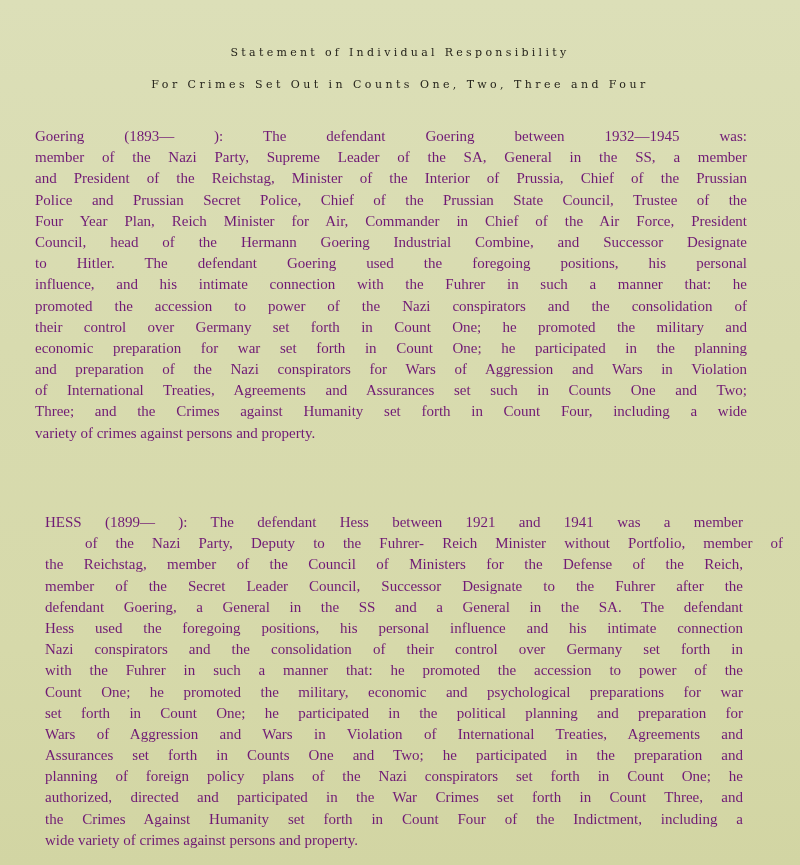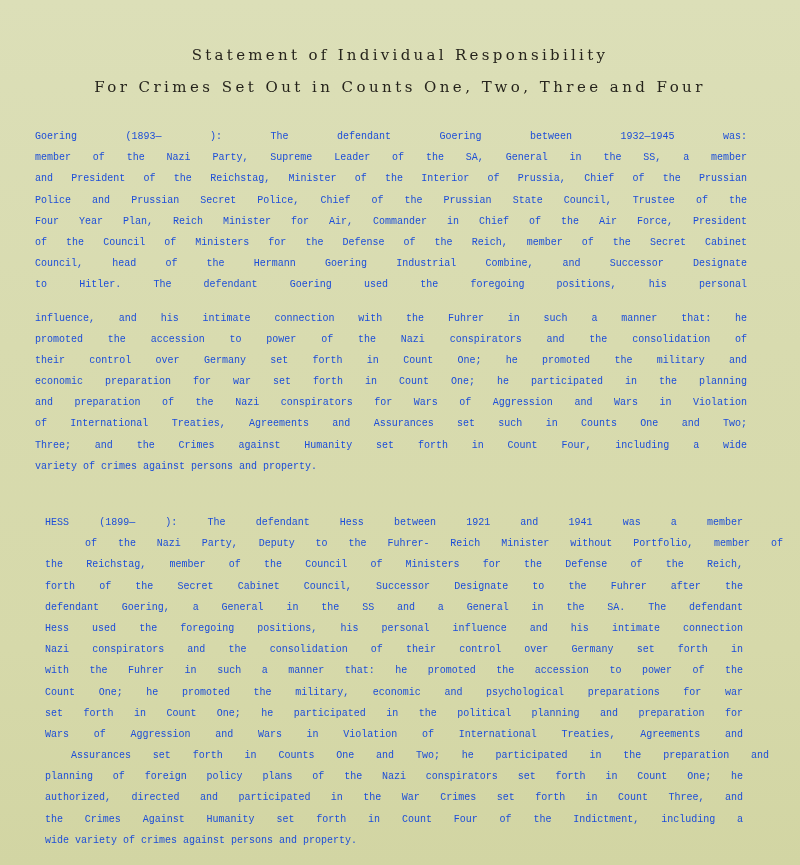--- a/index.html
+++ b/index.html
@@ -20,90 +20,89 @@
       position: absolute;
       left: 0; top: 0;
       width: 800px; height: 865px;
     }
     .heading {
       position: absolute;
       left: 0;
       width: 800px;
       text-align: center;
       font-family: "DejaVu Serif", "Liberation Serif", serif;
-      font-size: 15px;
+      font-size: 11px;
       letter-spacing: 3.6px;
       color: #26241c;
     }
     .heading.h1 { top: 46px; letter-spacing: 3.3px; }
     .heading.h2 { top: 78px; letter-spacing: 3.45px; }
 
     .para {
       position: absolute;
       left: 35px;
       width: 712px;
     }
     .para.goering { top: 126px; }
     .para.hess { top: 512px; left: 45px; width: 698px; }
 
     .line {
       display: block;
       height: 21.2px;
       line-height: 21.2px;
-      font-family: Liberation Mono, monospace;
-      font-size: 10px;
+      font-family: Liberation Serif, serif;
+      font-size: 15px;
       text-align: justify;
       text-align-last: justify;
       white-space: nowrap;
       transform-origin: left center;
-      color: #1d4ed8;
+      color: #701a75;
     }
     .line.last {
       text-align-last: left;
     }
   </style>
 </head>
 <body>
 
 <div class="page">
 
   <div class="heading h1">Statement of Individual Responsibility</div>
   <div class="heading h2">For Crimes Set Out in Counts One, Two, Three and Four</div>
 
   <div class="para goering">
     <span class="line" style="display: block; width: 712px; white-space: normal; height: 21.2px; overflow: hidden;">Goering (1893—     ): The defendant Goering between 1932—1945 was:</span>
     <span class="line" style="display: block; width: 712px; white-space: normal; height: 21.2px; overflow: hidden;">member of the Nazi Party, Supreme Leader of the SA, General in the SS, a member</span>
     <span class="line" style="display: block; width: 712px; white-space: normal; height: 21.2px; overflow: hidden;">and President of the Reichstag, Minister of the Interior of Prussia, Chief of the Prussian</span>
     <span class="line" style="display: block; width: 712px; white-space: normal; height: 21.2px; overflow: hidden;">Police and Prussian Secret Police, Chief of the Prussian State Council, Trustee of the</span>
     <span class="line" style="display: block; width: 712px; white-space: normal; height: 21.2px; overflow: hidden;">Four Year Plan, Reich Minister for Air, Commander in Chief of the Air Force, President</span>
-    <span class="line" style="display: block; width: 712px; white-space: normal; height: 21.2px; overflow: hidden;">of the Council of Ministers for the Defense of the Reich, member of the Secret Cabinet</span>
     <span class="line" style="display: block; width: 712px; white-space: normal; height: 21.2px; overflow: hidden;">Council, head of the Hermann Goering Industrial Combine, and Successor Designate</span>
     <span class="line" style="display: block; width: 712px; white-space: normal; height: 21.2px; overflow: hidden;">to Hitler. The defendant Goering used the foregoing positions, his personal</span>
-    <span class="line" style="display: block; width: 712px; white-space: normal; height: 21.2px; overflow: hidden; margin-top: 12px;">influence, and his intimate connection with the Fuhrer in such a manner that: he</span>
+    <span class="line" style="display: block; width: 712px; white-space: normal; height: 21.2px; overflow: hidden;">influence, and his intimate connection with the Fuhrer in such a manner that: he</span>
     <span class="line" style="display: block; width: 712px; white-space: normal; height: 21.2px; overflow: hidden;">promoted the accession to power of the Nazi conspirators and the consolidation of</span>
     <span class="line" style="display: block; width: 712px; white-space: normal; height: 21.2px; overflow: hidden;">their control over Germany set forth in Count One; he promoted the military and</span>
     <span class="line" style="display: block; width: 712px; white-space: normal; height: 21.2px; overflow: hidden;">economic preparation for war set forth in Count One; he participated in the planning</span>
     <span class="line" style="display: block; width: 712px; white-space: normal; height: 21.2px; overflow: hidden;">and preparation of the Nazi conspirators for Wars of Aggression and Wars in Violation</span>
     <span class="line" style="display: block; width: 712px; white-space: normal; height: 21.2px; overflow: hidden;">of International Treaties, Agreements and Assurances set such in Counts One and Two;</span>
     <span class="line" style="display: block; width: 712px; white-space: normal; height: 21.2px; overflow: hidden;">Three; and the Crimes against Humanity set forth in Count Four, including a wide</span>
     <span class="line last" style="display: block; width: auto;">variety of crimes against persons and property.</span>
   </div>
 
   <div class="para hess">
     <span class="line" style="display: block; width: 698px; white-space: normal; height: 21.2px; overflow: hidden;">HESS (1899—   ): The defendant Hess between 1921 and 1941 was a member</span>
     <span class="line" style="display: block; width: 698px; white-space: normal; height: 21.2px; overflow: hidden; margin-left: 40px;">of the Nazi Party, Deputy to the Fuhrer- Reich Minister without Portfolio, member of</span>
     <span class="line" style="display: block; width: 698px; white-space: normal; height: 21.2px; overflow: hidden;">the Reichstag, member of the Council of Ministers for the Defense of the Reich,</span>
-    <span class="line" style="display: block; width: 698px; white-space: normal; height: 21.2px; overflow: hidden;">forth of the Secret Cabinet Council, Successor Designate to the Fuhrer after the</span>
+    <span class="line" style="display: block; width: 698px; white-space: normal; height: 21.2px; overflow: hidden;">member of the Secret Leader Council, Successor Designate to the Fuhrer after the</span>
     <span class="line" style="display: block; width: 698px; white-space: normal; height: 21.2px; overflow: hidden;">defendant Goering, a General in the SS and a General in the SA. The defendant</span>
     <span class="line" style="display: block; width: 698px; white-space: normal; height: 21.2px; overflow: hidden;">Hess used the foregoing positions, his personal influence and his intimate connection</span>
     <span class="line" style="display: block; width: 698px; white-space: normal; height: 21.2px; overflow: hidden;">Nazi conspirators and the consolidation of their control over Germany set forth in</span>
     <span class="line" style="display: block; width: 698px; white-space: normal; height: 21.2px; overflow: hidden;">with the Fuhrer in such a manner that: he promoted the accession to power of the</span>
     <span class="line" style="display: block; width: 698px; white-space: normal; height: 21.2px; overflow: hidden;">Count One; he promoted the military, economic and psychological preparations for war</span>
     <span class="line" style="display: block; width: 698px; white-space: normal; height: 21.2px; overflow: hidden;">set forth in Count One; he participated in the political planning and preparation for</span>
     <span class="line" style="display: block; width: 698px; white-space: normal; height: 21.2px; overflow: hidden;">Wars of Aggression and Wars in Violation of International Treaties, Agreements and</span>
-    <span class="line" style="display: block; width: 698px; white-space: normal; height: 21.2px; overflow: hidden; margin-left: 26px;">Assurances set forth in Counts One and Two; he participated in the preparation and</span>
+    <span class="line" style="display: block; width: 698px; white-space: normal; height: 21.2px; overflow: hidden;">Assurances set forth in Counts One and Two; he participated in the preparation and</span>
     <span class="line" style="display: block; width: 698px; white-space: normal; height: 21.2px; overflow: hidden;">planning of foreign policy plans of the Nazi conspirators set forth in Count One; he</span>
     <span class="line" style="display: block; width: 698px; white-space: normal; height: 21.2px; overflow: hidden;">authorized, directed and participated in the War Crimes set forth in Count Three, and</span>
     <span class="line" style="display: block; width: 698px; white-space: normal; height: 21.2px; overflow: hidden;">the Crimes Against Humanity set forth in Count Four of the Indictment, including a</span>
     <span class="line last" style="display: block; width: auto;">wide variety of crimes against persons and property.</span>
   </div>
 
 </div>
 
 </body></html>

